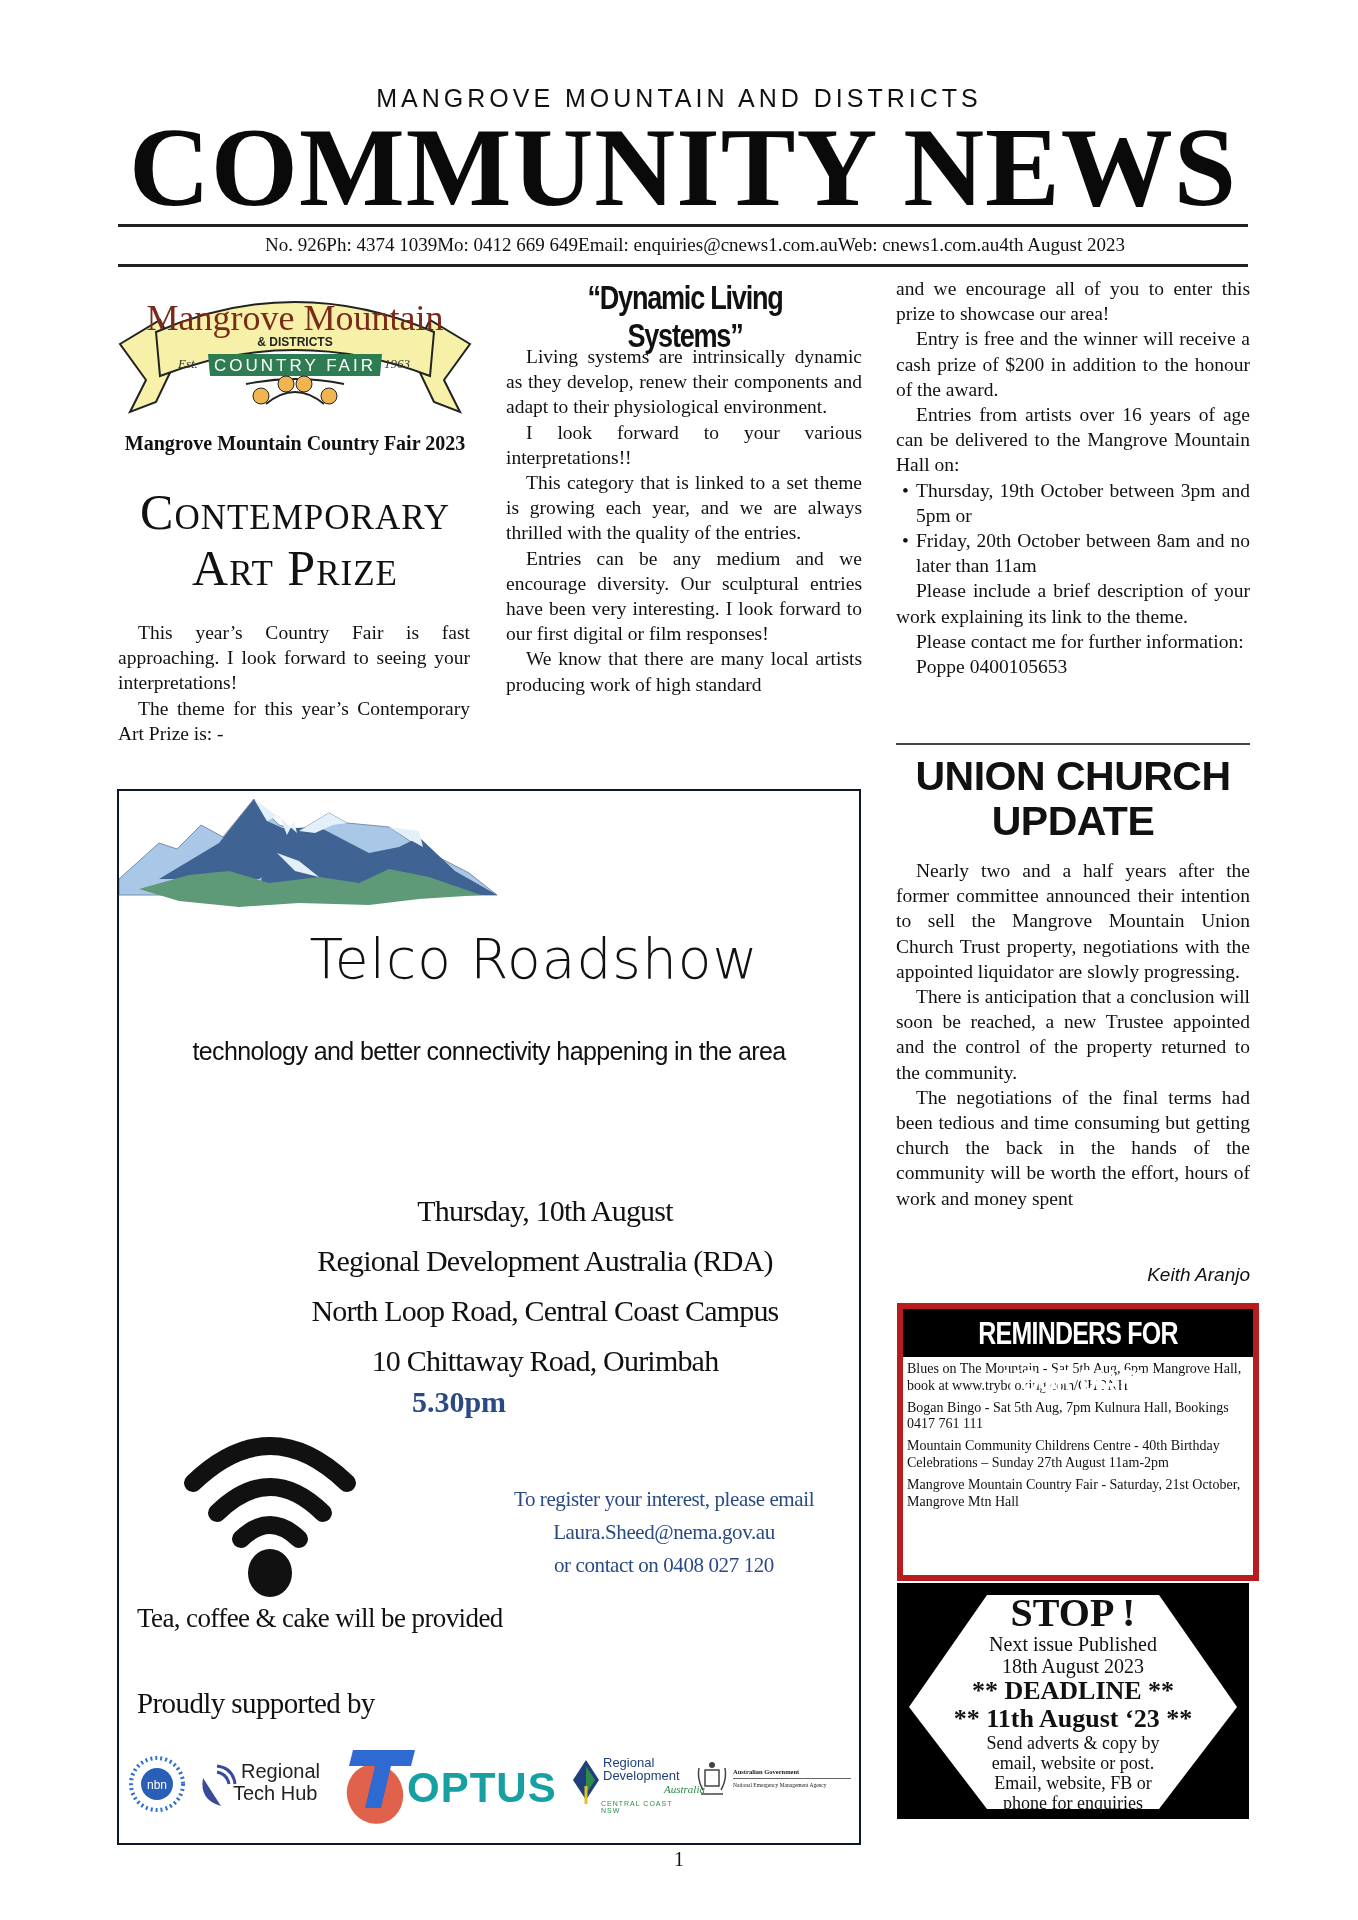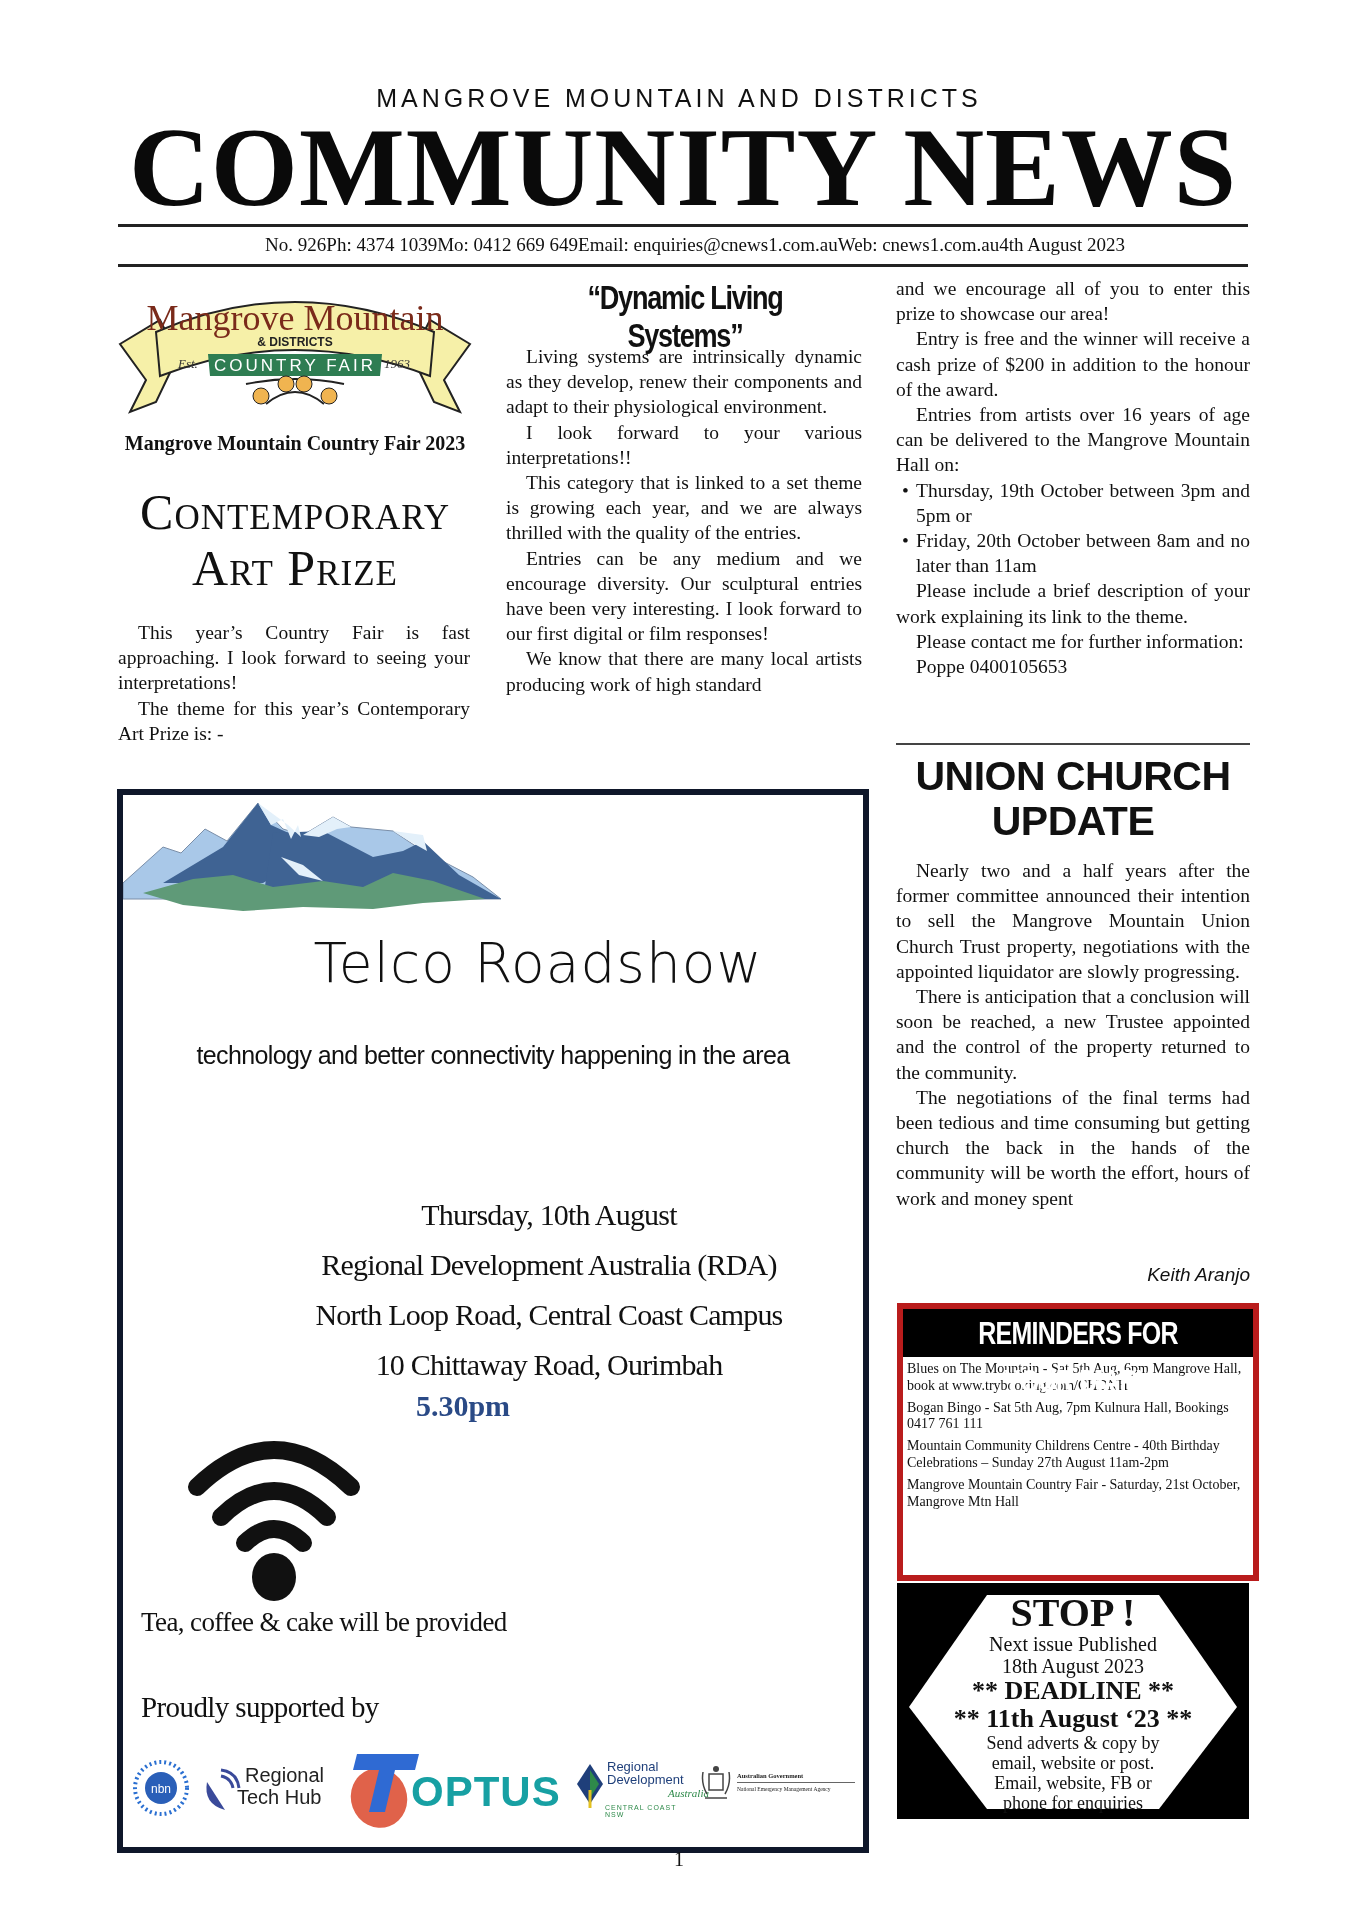--- a/index.html
+++ b/index.html
@@ -46,21 +46,21 @@
   
   .stop { left: 897px; top: 1583px; width: 352px; height: 236px; background: #000; }
   .stop svg { position: absolute; left: 0; top: 0; }
   .stop-text { position: absolute; left: 0; top: 10px; width: 352px; text-align: center; color: #111; }
   .stop-h { font-weight: bold; font-size: 40px; line-height: 40px; }
   .stop-l { font-size: 20px; line-height: 22px; }
   .stop-b { font-weight: bold; font-size: 26px; line-height: 28px; }
   .stop-s { font-size: 18px; line-height: 20px; }
 
   
-  .telco { left: 117px; top: 789px; width: 740px; height: 1052px; border: 6px solid #0f172a; }
+  .telco { left: 117px; top: 789px; width: 740px; height: 1052px; border: 2px solid #0f172a; }
   .telco .mtn { position: absolute; left: 0; top: 0; }
   .telco-title { position: absolute; left: 0; width: 740px; top: 136px; text-align: center; padding-left: 90px; box-sizing: border-box; font-family: "DejaVu Sans", sans-serif; font-weight: 200; font-size: 55px; color: #111; letter-spacing: 1px; }
   .telco-desc { position: absolute; left: 0; width: 740px; top: 240px; text-align: center; font-family: "Liberation Sans", sans-serif; font-size: 25px; line-height: 40px; letter-spacing: -0.6px; color: #111; }
   .telco-details { position: absolute; left: 0; width: 852px; top: 395px; text-align: center; font-family: "Liberation Serif", serif; font-size: 30px; line-height: 50px; letter-spacing: -0.8px; color: #111; }
   .telco-time { position: absolute; left: 0; width: 680px; top: 594px; text-align: center; font-family: "Liberation Serif", serif; font-weight: bold; font-size: 30px; color: #2a4a86; }
   .wifi { position: absolute; left: 56px; top: 636px; }
   .telco-contact { position: absolute; left: 360px; width: 370px; top: 692px; text-align: center; font-family: "Liberation Serif", serif; font-size: 21px; line-height: 33px; color: #2a4a86; letter-spacing: -0.4px; }
   .telco-food { position: absolute; left: 18px; top: 812px; font-family: "Liberation Serif", serif; font-size: 27px; letter-spacing: -0.6px; color: #111; }
   .telco-supp { position: absolute; left: 18px; top: 896px; font-family: "Liberation Serif", serif; font-size: 29px; letter-spacing: -0.6px; color: #111; }
   .sponsors { position: absolute; left: 8px; top: 955px; width: 726px; height: 80px; }
@@ -200,20 +200,25 @@
     <div>North Loop Road, Central Coast Campus</div>
     <div>10 Chittaway Road, Ourimbah</div>
   </div>
   <div class="telco-time">5.30pm</div>
   <svg class="wifi" width="190" height="170" viewBox="0 0 190 170">
     <path d="M18,56 Q95,-18 172,56" stroke="#111" stroke-width="18" fill="none" stroke-linecap="round"></path>
     <path d="M42,86 Q95,34 148,86" stroke="#111" stroke-width="18" fill="none" stroke-linecap="round"></path>
     <path d="M66,112 Q95,84 124,112" stroke="#111" stroke-width="18" fill="none" stroke-linecap="round"></path>
     <ellipse cx="95" cy="146" rx="22" ry="24" fill="#111"></ellipse>
   </svg>
+  <div class="telco-contact">
+    <div>To register your interest, please email</div>
+    <div>Laura.Sheed@nema.gov.au</div>
+    <div>or contact on 0408 027 120</div>
+  </div>
   <div class="telco-food">Tea, coffee &amp; cake will be provided</div>
   <div class="telco-supp">Proudly supported by</div>
 
   <div class="sponsors">
 
     <div class="spn" style="left:0;top:8px;width:60px;height:64px;">
       <svg width="60" height="64" viewBox="0 0 60 64">
         <circle cx="30" cy="30" r="26" fill="none" stroke="#2a6fd1" stroke-width="4" stroke-dasharray="2 3"></circle>
         <circle cx="30" cy="30" r="16" fill="#2a5fb8"></circle>
         <text x="30" y="35" text-anchor="middle" font-family="Liberation Sans, sans-serif" font-size="12" fill="#fff">nbn</text>

